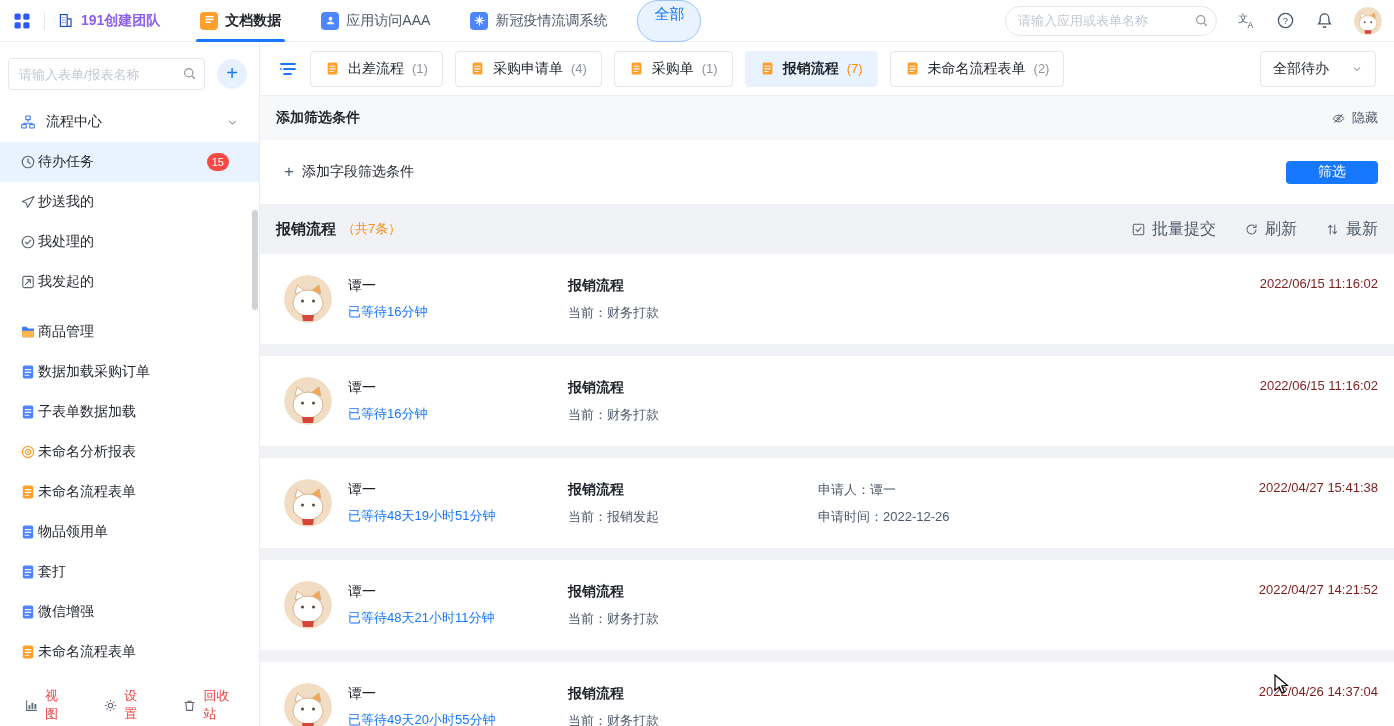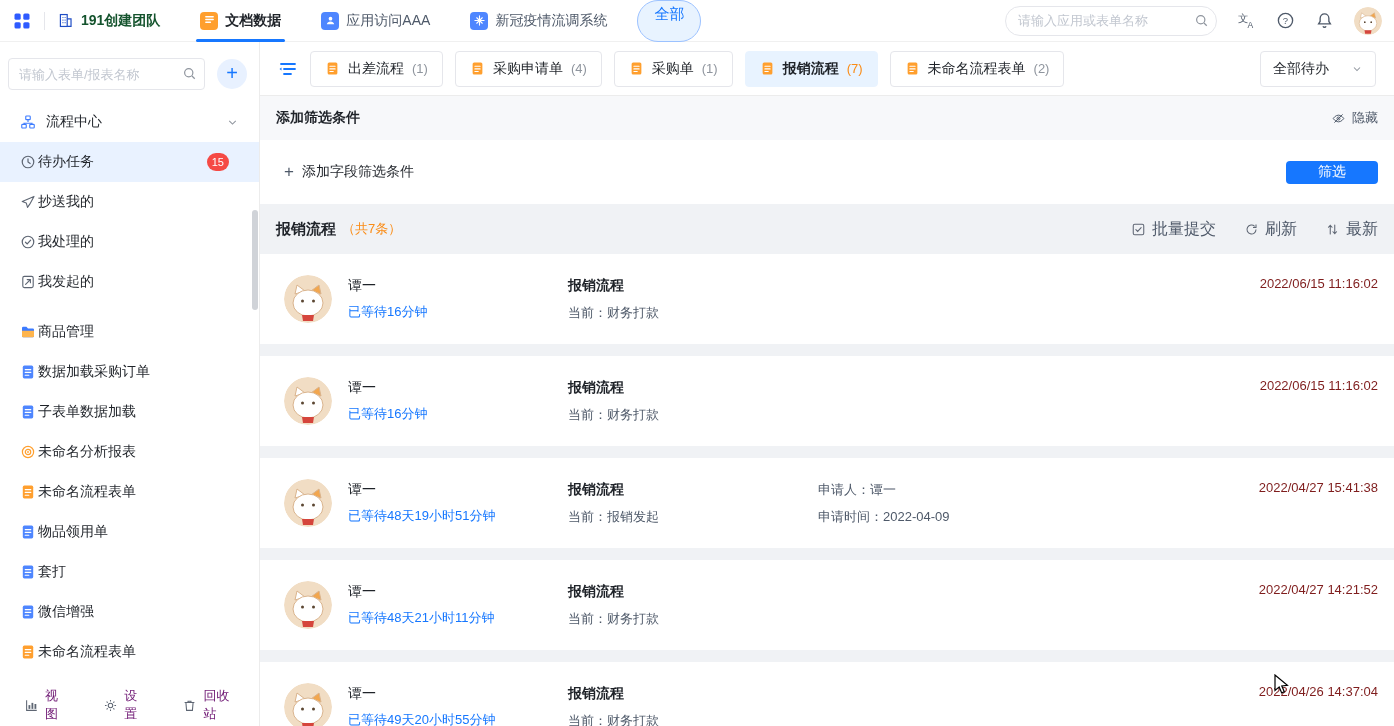--- a/index.html
+++ b/index.html
@@ -5,21 +5,21 @@
   * { margin:0; padding:0; box-sizing:border-box; }
   html,body { width:1394px; height:726px; overflow:hidden; background:#f0f2f5;
     font-family:"Liberation Sans","DejaVu Sans",sans-serif; font-size:14px; color:#1f2329; }
   .ic { flex:none; display:block; }
 
   
   .topbar { position:absolute; top:0; left:0; right:0; height:42px; background:#fff;
     border-bottom:1px solid #f0f0f0; display:flex; align-items:center; padding:0 12px; z-index:5; }
   .tb-left { display:flex; align-items:center; gap:12px; }
   .tb-divider { width:1px; height:18px; background:#e5e6eb; }
-  .team { display:flex; align-items:center; gap:7px; color:#14532d; font-weight:bold; cursor:pointer; }
+  .team { display:flex; align-items:center; gap:7px; color:#8b5cf6; font-weight:bold; cursor:pointer; }
   .top-tabs { display:flex; height:42px; margin-left:20px; }
   .top-tab { position:relative; display:flex; align-items:center; gap:7px; padding:0 20px;
     color:#4e5969; cursor:pointer; }
   .top-tab.active { color:#1f2329; font-weight:bold; }
   .top-tab.active::after { content:""; position:absolute; left:16px; right:16px; bottom:0;
     height:3px; border-radius:2px; background:#1677ff; }
   .app-chip { width:18px; height:18px; border-radius:4px; display:flex; align-items:center;
     justify-content:center; }
   .chip-orange { background:#ff9f2e; } .chip-blue { background:#4e86ff; }
   .pill { margin-left:10px; padding:4px 16px; border-radius:999px; background:#e8f3ff;
@@ -51,21 +51,21 @@
   .side-item.active { background:#e9f2ff; }
   .side-item .ic { color:#5e6673; }
   .badge { margin-left:auto; margin-right:10px; min-width:18px; height:18px; padding:0 5px;
     border-radius:9px; background:#f54a45; color:#fff; font-size:11px; line-height:18px;
     text-align:center; }
   .apps-block { margin-top:10px; }
   .c-blue { color:#4e86ff !important; } .c-orange { color:#ff9f2e !important; }
   .scroll-thumb { position:absolute; right:1px; top:168px; width:6px; height:100px;
     background:#d0d3d8; border-radius:3px; }
   .side-footer { position:absolute; left:0; right:0; bottom:0; height:42px; background:#fff;
-    display:flex; align-items:center; gap:38px; padding:0 24px; color:#701a75; font-size:13px; }
+    display:flex; align-items:center; gap:38px; padding:0 24px; color:#ef4444; font-size:13px; }
   .foot-item { display:flex; align-items:center; gap:6px; cursor:pointer; }
   .foot-item .ic { color:#5e6673; }
 
   
   .main { position:absolute; top:42px; left:260px; right:0; bottom:0; background:#f0f2f5; overflow:hidden; }
   .wtabs { height:54px; background:#fff; border-bottom:1px solid #ececec; display:flex;
     align-items:center; gap:12px; padding:0 18px; }
   .filter-toggle { color:#1677ff; cursor:pointer; }
   .wtab { height:36px; border:1px solid #e5e6eb; border-radius:4px; background:#fff;
     display:flex; align-items:center; gap:8px; padding:0 14px; cursor:pointer; white-space:nowrap; }
@@ -546,21 +546,21 @@
     <div class="col-who">
       <span class="who-name">谭一</span>
       <span class="who-wait">已等待48天19小时51分钟</span>
     </div>
     <div class="col-main">
       <span class="m-title">报销流程</span>
       <span class="m-cur">当前：报销发起</span>
     </div>
     <div class="col-extra">
       <span>申请人：谭一</span>
-      <span>申请时间：2022-04-09</span>
+      <span>申请时间：2022-12-26</span>
     </div>
     <span class="card-time">2022/04/27 15:41:38</span>
   </div>
 
   <div class="card">
     <div class="avatar"><svg viewBox="0 0 48 48" width="48" height="48">
           <circle cx="24" cy="24" r="24" fill="#f1ddc4"></circle>
           <path d="M13 10l8 6-10 3z" fill="#fff" stroke="#d9b38c"></path>
           <path d="M35 10l-8 6 10 3z" fill="#f2a64e" stroke="#d9b38c"></path>
           <ellipse cx="24" cy="28" rx="15" ry="13" fill="#fff" stroke="#d9b38c"></ellipse>

